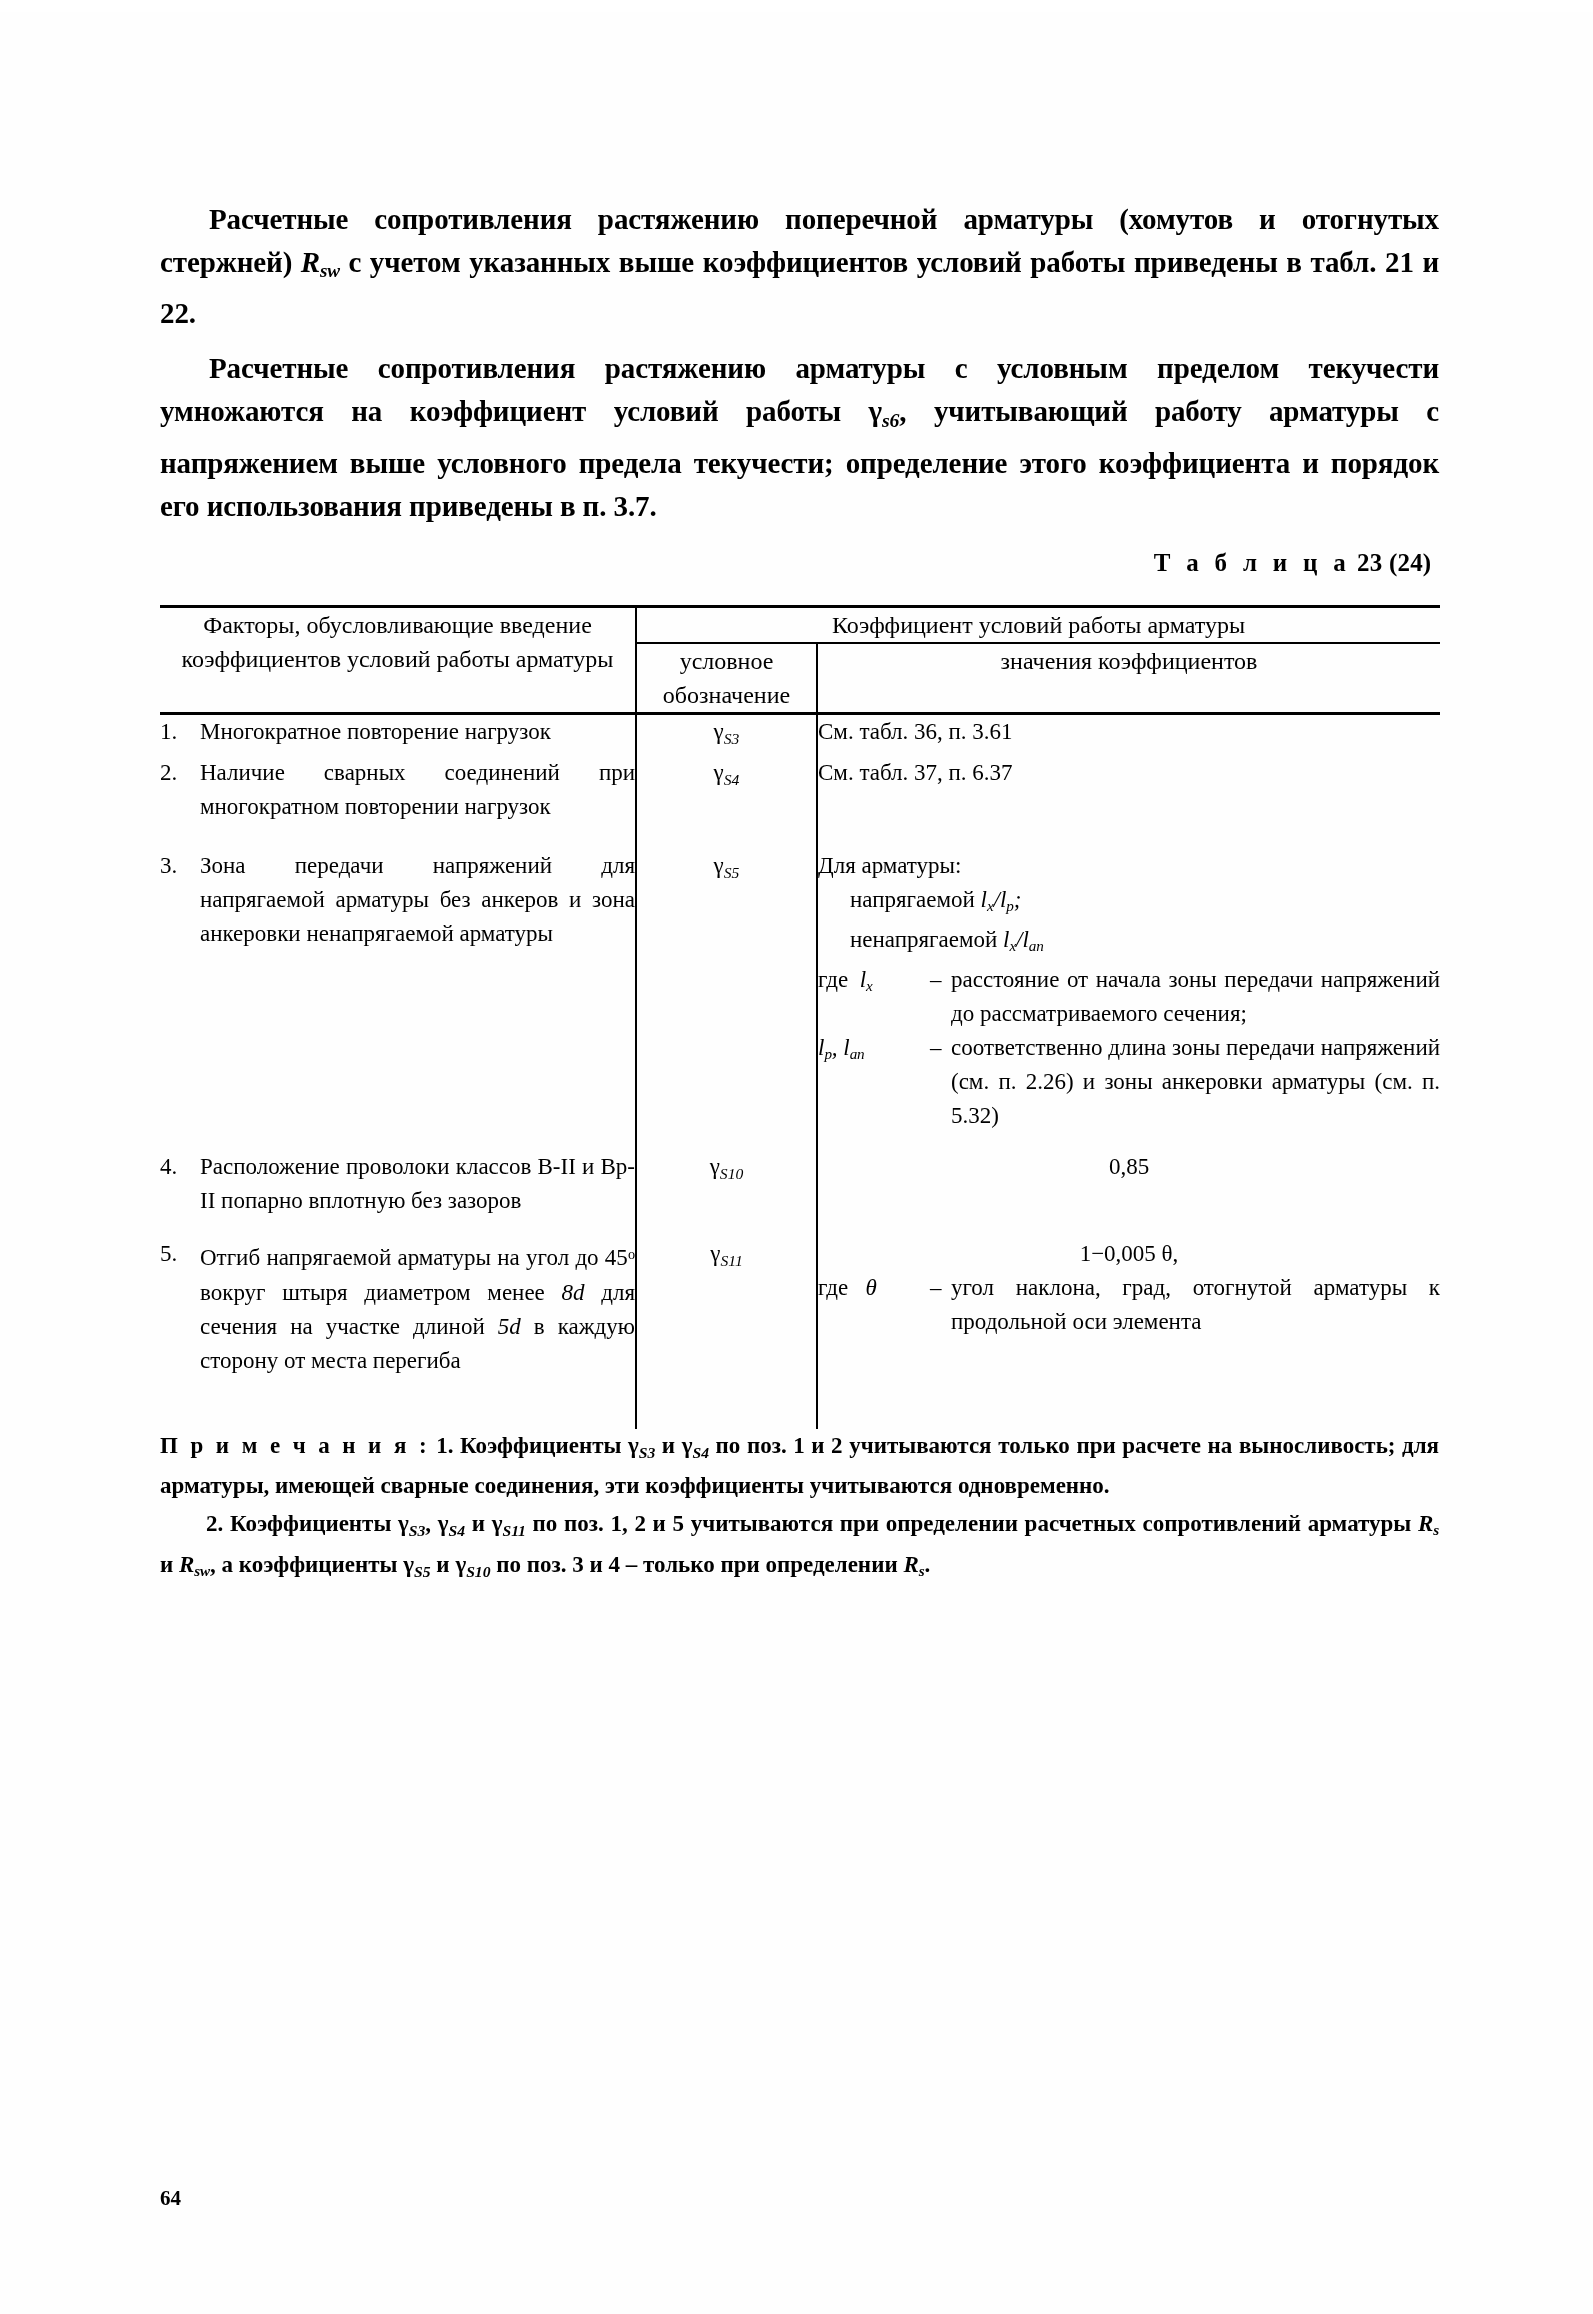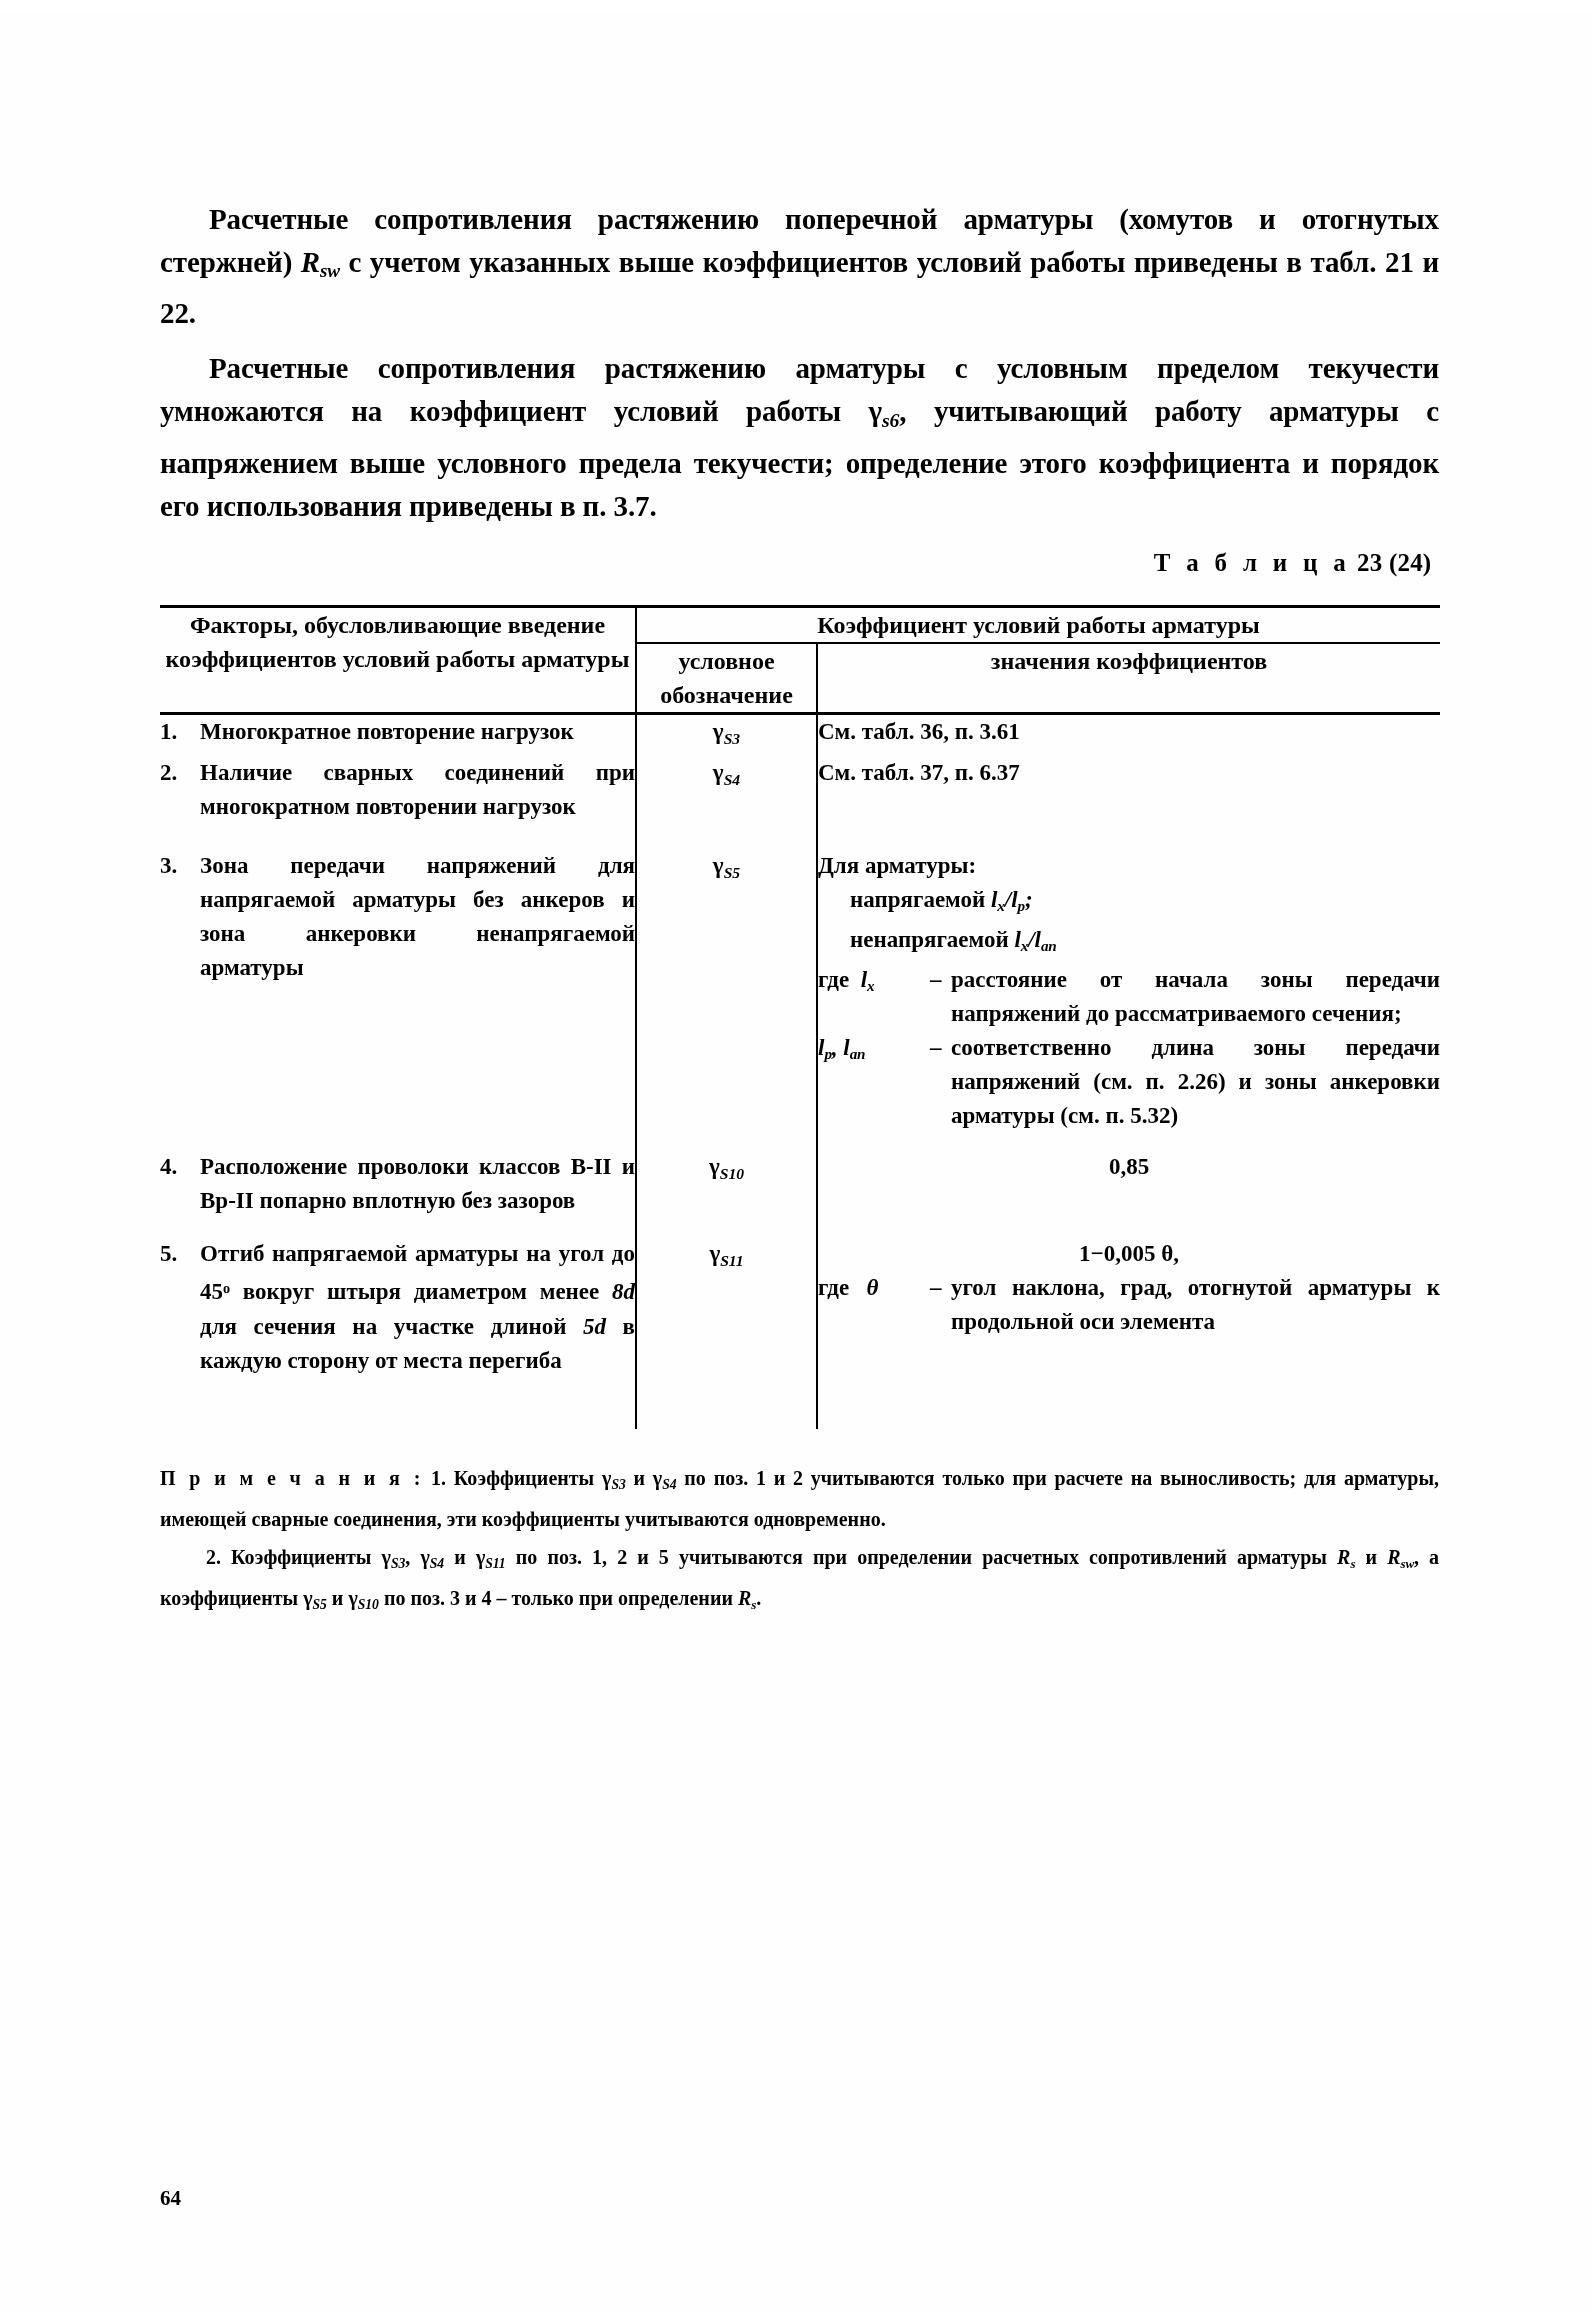--- a/index.html
+++ b/index.html
@@ -73,21 +73,21 @@
   table.t23 {
     border-collapse: collapse;
     width: 1279px;
     table-layout: fixed;
     font-size: 23px;
     font-weight: 600;
   }
   table.t23 td, table.t23 th {
     vertical-align: top;
     padding: 0;
-    font-weight: 700;
+    font-weight: 400;
   }
   .rule-top { border-top: 3.3px solid #000; }
   .rule-mid { border-top: 2.1px solid #000; }
   .rule-thick { border-top: 3.3px solid #000; }
   .vl { border-left: 2.5px solid #000; }
 
   .col-a { width: 476px; }
   .col-b { width: 181px; }
   .col-c { width: 623px; }
 
@@ -153,22 +153,21 @@
   .defrow .bdy {
     flex: 1 1 auto;
     text-align: justify;
     text-justify: inter-word;
   }
   .indent1 { padding-left: 32px; }
   .center { text-align: center; }
 
   
   .notes {
-    margin-top: 32px;
-    font-size: 20px;
+    font-size: 23px;
     line-height: 34px;
     font-weight: 600;
     text-align: justify;
   }
   .notes p { margin: 0; }
   .notes p.n2 { text-indent: 46px; margin-top: 3.8px; }
   .notes .spaced { letter-spacing: 3px; }
 
   
   .pageno {

